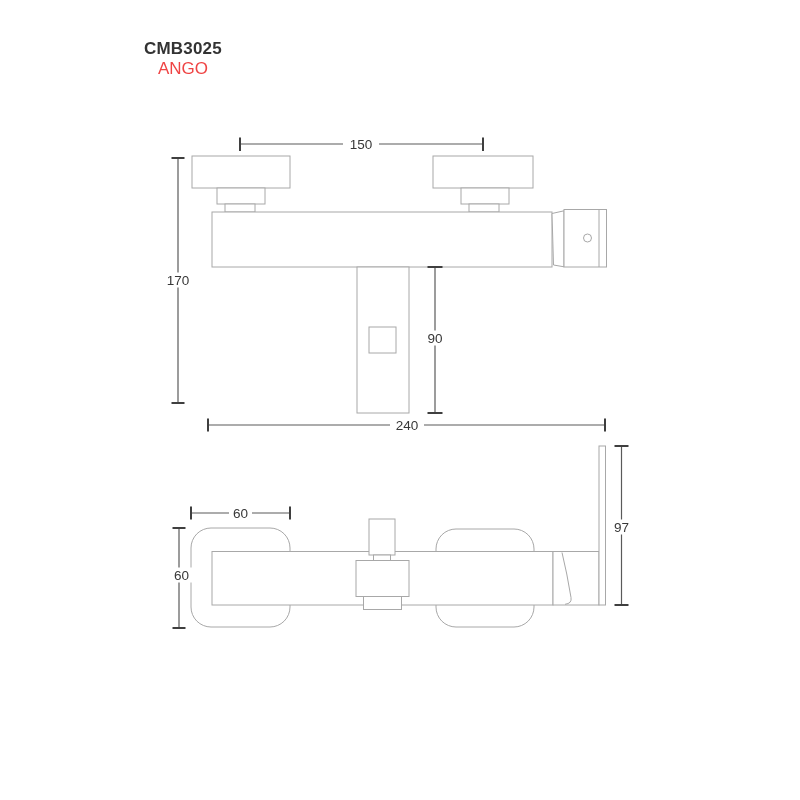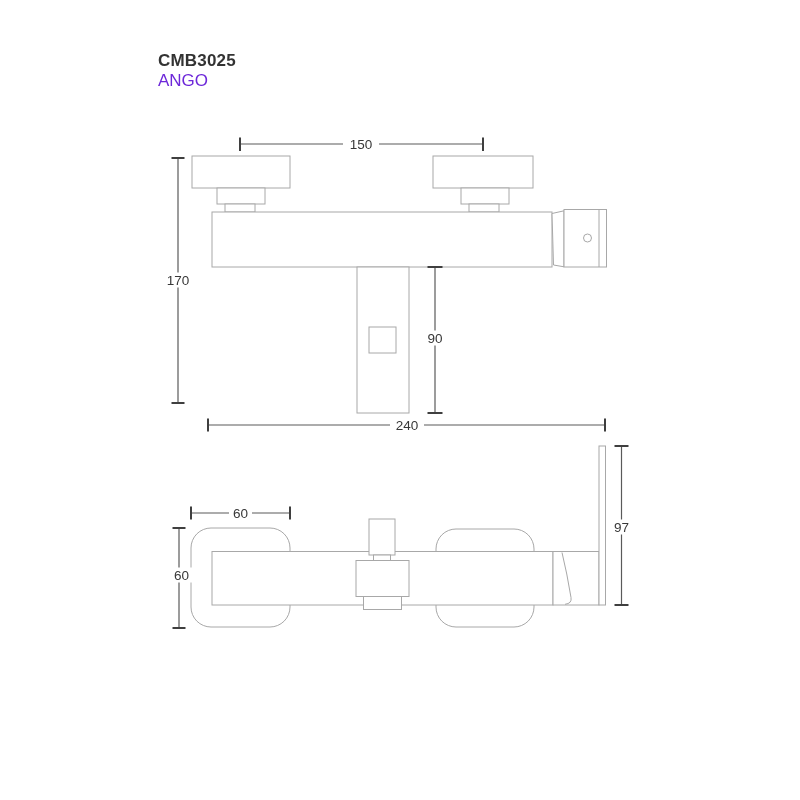--- a/index.html
+++ b/index.html
@@ -1,20 +1,20 @@
 <!DOCTYPE html>
 <html style="--background: #ffffff; --outline: #a8a8a8; --dimension-line: #5a5a5a; --tick: #3f3f3f; --label-text: #383838; --title-text: #333333;"><head>
 <meta charset="utf-8">
 <style>
   html,body{margin:0;padding:0;background:#fff;}
   .page{position:relative;width:800px;height:800px;background:var(--background,#fff);
         font-family:"Liberation Sans",sans-serif;overflow:hidden;}
-  .header{position:absolute;left:158px;top:39px;margin-top:12px;}
+  .header{position:absolute;left:144px;top:39px;}
   .product-code{font-size:17px;font-weight:700;color:var(--title-text,#333);line-height:20px;letter-spacing:.2px;}
-  .product-name{font-size:17px;font-weight:400;color:#6d28d9;line-height:20px;}
+  .product-name{font-size:17px;font-weight:400;color:#ef4444;line-height:20px;text-align:center;}
   svg.drawing{position:absolute;left:0;top:0;}
   .part{fill:#ffffff;stroke:var(--outline,#a8a8a8);stroke-width:1;}
   .part-line{fill:none;stroke:var(--outline,#a8a8a8);stroke-width:1;}
   .dim{fill:none;stroke:var(--dimension-line,#5a5a5a);stroke-width:1.2;}
   .tick{fill:none;stroke:var(--tick,#3f3f3f);stroke-width:2;}
   .label-bg{fill:#ffffff;}
   .dim-label{font-size:13.5px;fill:var(--label-text,#383838);text-anchor:middle;dominant-baseline:central;}
 </style>
 </head>
 <body>

